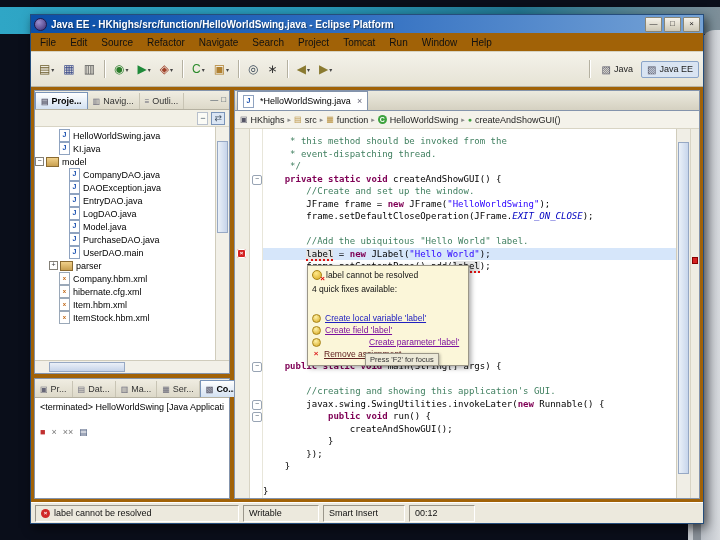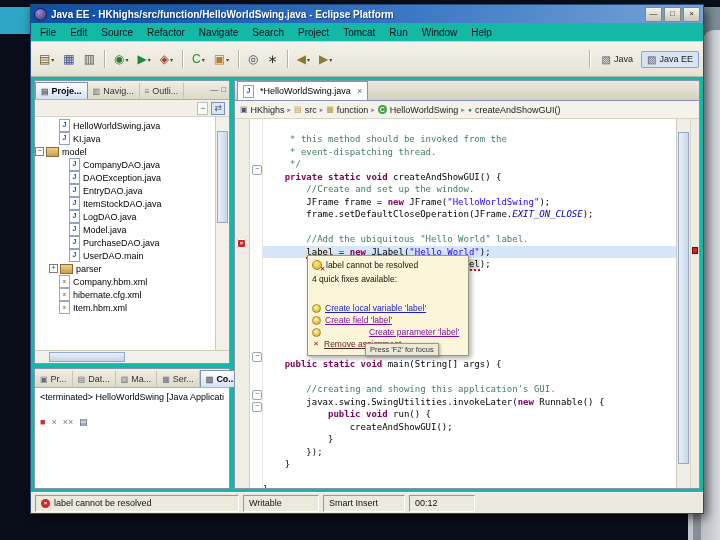--- a/index.html
+++ b/index.html
@@ -7,21 +7,21 @@
 
   
   .top-band{position:absolute;left:0;top:7px;width:100%;height:27px;
     background:linear-gradient(90deg,#2fa6c6 0%,#2796b6 45%,#22758f 72%,#7e8f99 100%);}
   .stripe{position:absolute;bottom:0;}
   .s1{right:0;top:30px;width:19px;background:linear-gradient(90deg,#b9bec5,#d7dade);border-radius:14px 0 0 0;}
   .s2{right:19px;top:44px;width:8px;background:#878e96;border-radius:10px 0 0 0;}
   .s3{right:27px;top:56px;width:5px;background:#c3c7cc;border-radius:8px 0 0 0;}
 
   
-  .window{position:absolute;left:30px;top:4px;width:672px;height:508px;background:#14b8a6;
+  .window{position:absolute;left:30px;top:14px;width:672px;height:508px;background:#a16207;
     border:1px solid #254d7b;box-shadow:3px 4px 10px rgba(0,0,0,.6);display:flex;flex-direction:column;}
   .titlebar{height:18px;flex:none;background:linear-gradient(90deg,#0a4fa8,#2d6cc0 45%,#76a3d6);
     display:flex;align-items:center;gap:4px;padding:0 3px;}
   .app-icon{width:11px;height:11px;border-radius:50%;flex:none;
     background:radial-gradient(circle at 35% 30%,#9b8fd0,#3a2a70);border:1px solid #221a4a;}
   .title-text{color:#fff;font-size:10px;font-weight:bold;white-space:nowrap;overflow:hidden;flex:1;
     text-shadow:1px 1px 1px rgba(0,0,0,.45);}
   .win-controls{display:flex;gap:2px;flex:none;}
   .win-btn{width:15px;height:13px;background:linear-gradient(180deg,#f6f3ea,#ccc7b6);border:1px solid #8a8674;
     border-radius:1px;font-size:8px;line-height:12px;text-align:center;color:#222;}
@@ -110,21 +110,21 @@
     text-align:center;line-height:9px;}
   .bc-method{color:#3da23d;font-size:7px;}
 
   .code-container{flex:1;display:flex;min-height:0;position:relative;background:#fff;}
   .ruler{width:14px;flex:none;background:#f0eee4;border-right:1px solid #d8d4c4;position:relative;}
   .ruler-error{position:absolute;left:2px;width:9px;height:9px;background:#d42222;border-radius:2px;color:#fff;
     font-size:6px;line-height:9px;text-align:center;font-weight:bold;box-shadow:0 0 0 1px #fff inset;}
   .foldcol{width:12px;flex:none;background:#fff;border-right:1px solid #e8e6da;position:relative;}
   .fold-marker{position:absolute;left:2px;width:8px;height:8px;border:1px solid #98a4b4;border-radius:2px;
     background:#fff;color:#456;font-size:7px;line-height:6px;text-align:center;}
-  .code{flex:1;min-width:0;font-family:"DejaVu Sans Mono",monospace;font-size:9px;padding-top:14px;overflow:hidden;}
+  .code{flex:1;min-width:0;font-family:"DejaVu Sans Mono",monospace;font-size:9px;padding-top:6px;overflow:hidden;}
   .code-line{height:12.5px;line-height:12.5px;white-space:pre;}
   .code-line.current{background:#d6e6fa;}
   .tk-c{color:#3f7f5f;}
   .tk-k{color:#7f0055;font-weight:bold;}
   .tk-s{color:#2a00ff;}
   .tk-d{color:#000;}
   .tk-f{color:#0000c0;font-style:italic;}
   .tk-e{color:#000;background:#e4e4e4;border-bottom:2px dotted #e01010;}
   .escroll{width:13px;flex:none;background:#f0eee6;border-left:1px solid #d0ccbc;position:relative;}
   .escroll .thumb{position:absolute;left:1px;right:1px;top:13px;height:330px;
@@ -313,25 +313,20 @@
                 <span>DAOException.java</span>
               </div>
               <div class="tree-row" style="padding-left: 24px;">
                 <span class="tree-spacer"></span>
                 <span class="tree-ico t-java">J</span>
                 <span>EntryDAO.java</span>
               </div>
               <div class="tree-row" style="padding-left: 24px;">
                 <span class="tree-spacer"></span>
                 <span class="tree-ico t-java">J</span>
-                <span>ItemStockDAO.java</span>
-              </div>
-              <div class="tree-row" style="padding-left: 24px;">
-                <span class="tree-spacer"></span>
-                <span class="tree-ico t-java">J</span>
                 <span>LogDAO.java</span>
               </div>
               <div class="tree-row" style="padding-left: 24px;">
                 <span class="tree-spacer"></span>
                 <span class="tree-ico t-java">J</span>
                 <span>Model.java</span>
               </div>
               <div class="tree-row" style="padding-left: 24px;">
                 <span class="tree-spacer"></span>
                 <span class="tree-ico t-java">J</span>
@@ -354,20 +349,25 @@
               </div>
               <div class="tree-row" style="padding-left: 14px;">
                 <span class="tree-spacer"></span>
                 <span class="tree-ico t-xml">x</span>
                 <span>hibernate.cfg.xml</span>
               </div>
               <div class="tree-row" style="padding-left: 14px;">
                 <span class="tree-spacer"></span>
                 <span class="tree-ico t-xml">x</span>
                 <span>Item.hbm.xml</span>
+              </div>
+              <div class="tree-row" style="padding-left: 14px;">
+                <span class="tree-spacer"></span>
+                <span class="tree-ico t-xml">x</span>
+                <span>ItemStock.hbm.xml</span>
               </div>
             </div>
           <div class="vscroll">
               <div class="thumb"></div>
             </div>
         </div>
         <div class="hscroll">
             <div class="thumb"></div>
           </div>
       </div>

